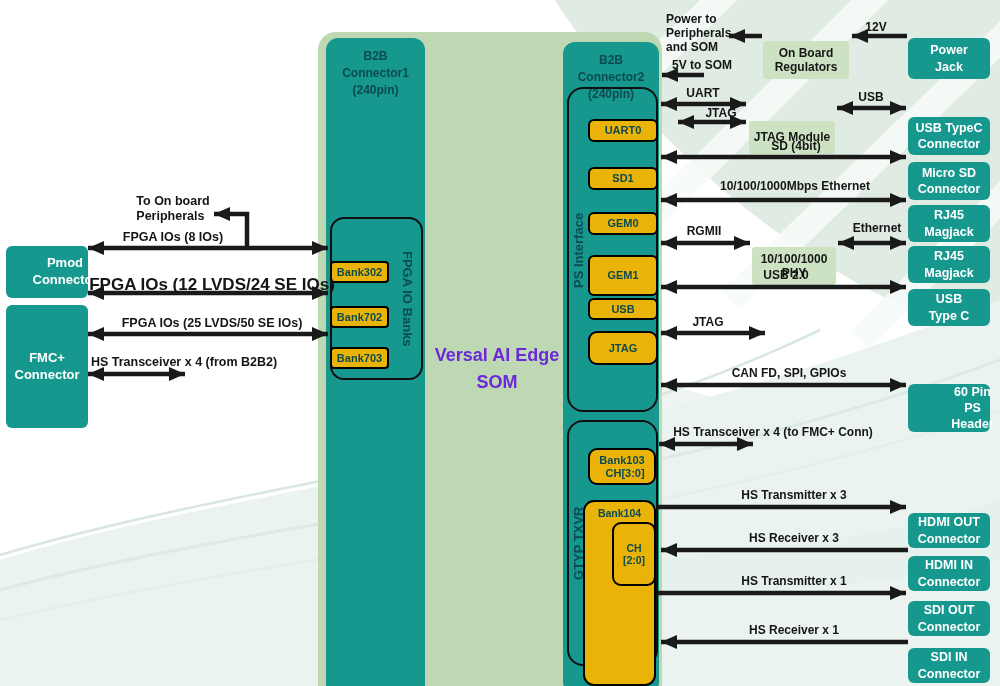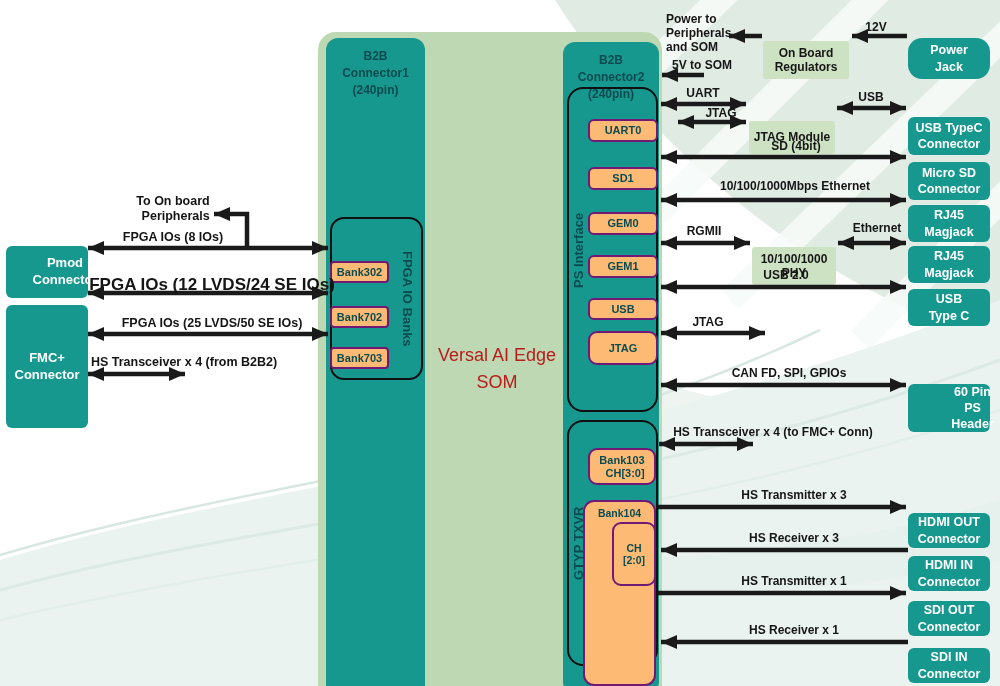--- a/index.html
+++ b/index.html
@@ -6,74 +6,74 @@
   body { background:#fff; font-family:"Liberation Sans", sans-serif; }
   #app { position:relative; width:1000px; height:686px; overflow:hidden; background:#ffffff; }
   svg.layer { position:absolute; left:0; top:0; pointer-events:none; }
   #bg { z-index:0; }
   #arrows { z-index:6; }
   .abs { position:absolute; white-space:pre-line;margin-top:24px; }
   .teal { background:#17988f; color:#ffffff; border-radius:6px; display:flex; align-items:center; justify-content:center;
           text-align:center; font-weight:bold; line-height:1.3; z-index:3; }
   .module { background:#cde2c2; color:#161616; border-radius:3px; display:flex; align-items:center; justify-content:center;
             text-align:center; font-weight:bold; font-size:12px; line-height:1.2; z-index:3; }
-  .port { background:#fdba74; color:#0b4b50; border:2px solid #701a75; border-radius:6px; display:flex; align-items:center;
+  .port { background:#eab308; color:#0b4b50; border:2px solid #000000; border-radius:6px; display:flex; align-items:center;
           justify-content:center; text-align:center; font-weight:bold; font-size:11px; line-height:1.15; z-index:4; }
-  .lbl { position:absolute; font-weight:bold; font-size:12px; color:#151515; text-align:right; white-space:pre-line;
+  .lbl { position:absolute; font-weight:bold; font-size:12px; color:#151515; text-align:left; white-space:pre-line;
          line-height:1.2; z-index:7; transform:translateX(-50%); }
   .lbl.left-align { transform:none; text-align:left; }
   .outline { position:absolute; border:2.5px solid #101010; border-radius:16px; z-index:3; }
   .vtext { position:absolute; z-index:4; display:flex; align-items:center; justify-content:center;
            font-weight:bold; font-size:13px; color:#0b4b50; }
   .vdown { writing-mode:vertical-rl; }
   .vup { writing-mode:vertical-rl; transform:rotate(180deg); }
 
   
   #som-bg { left:318px; top:8px; width:344px; height:672px; background:#bdd8b2; border-radius:18px; z-index:1; }
-  #som-title { left:423px; top:318px; width:140px; text-align:center; font-weight:normal; font-size:18px; color:#b91c1c;
+  #som-title { left:423px; top:318px; width:140px; text-align:center; font-weight:bold; font-size:18px; color:#6d28d9;
                line-height:1.5; z-index:2;padding-left:8px; }
   #b2b1 { left:326px; top:14px; width:99px; height:660px; background:#17988f; border-radius:12px; z-index:2; }
   #b2b1-label, #b2b2-label { position:absolute; left:0; right:0; top:10px; text-align:center; font-weight:bold;
                font-size:12px; line-height:1.4; color:#0b4b50; white-space:pre-line; }
   #b2b2 { left:563px; top:18px; width:96px; height:652px; background:#17988f; border-radius:12px; z-index:2; }
 
   
   #fpga-banks-box { left:330px; top:217px; width:93px; height:163px; border-radius:14px; }
   #fpga-banks-label { left:394px; top:217px; width:26px; height:163px; }
   .bank { left:330px; width:59px; height:22px; border-radius:4px; }
   #bank302 { top:237px; } #bank702 { top:282px; } #bank703 { top:323px; }
 
   
   #ps-box { left:567px; top:87px; width:91px; height:325px; }
   #ps-label { left:568px; top:95px; width:21px; height:310px; }
   .psport { left:588px; width:70px; }
   #p-uart0 { top:95px;  height:23px; }
   #p-sd1   { top:143px; height:23px; }
   #p-gem0  { top:188px; height:23px; }
-  #p-gem1  { top:231px; height:23px; }
+  #p-gem1  { top:231px; height:41px; }
   #p-usb   { top:274px; height:22px; }
   #p-jtag  { top:307px; height:34px; border-radius:9px; }
   #p-canfd { top:348px; height:50px; border-radius:10px; font-size:10.5px; }
 
   
   #gtyp-box { left:567px; top:420px; width:91px; height:246px; }
   #gtyp-label { left:568px; top:430px; width:21px; height:226px; }
   #bank103 { left:588px; top:424px; width:68px; height:37px; border-radius:9px; font-size:11px;text-align:right; }
   #bank104 { left:583px; top:476px; width:73px; height:186px; border-radius:11px; align-items:flex-start;
              padding-top:5px; font-size:10.5px; }
   #ch20 { left:612px; top:498px; width:44px; height:64px; border-radius:9px; font-size:10.5px; }
   #ch3  { left:612px; top:585px; width:44px; height:64px; border-radius:9px; font-size:10.5px; }
 
   
   #pmod { left:6px; top:222px; width:82px; height:52px; font-size:13px;padding-left:36px; }
   #fmc  { left:6px; top:281px; width:82px; height:123px; font-size:13px; }
 
   
   .rbox { left:908px; width:82px; font-size:12.5px; }
-  #power-jack { top:14px; height:41px;border-radius:14px; }
+  #power-jack { top:14px; height:41px; }
   #usb-typec  { top:93px; height:38px; }
   #micro-sd   { top:138px; height:38px; }
   #rj45-1     { top:181px; height:37px; }
   #rj45-2     { top:222px; height:37px; }
   #usb-type-c { top:265px; height:37px; }
   #ps-header  { top:360px; height:48px;padding-left:47px; }
   #hdmi-out   { top:489px; height:35px; }
   #hdmi-in    { top:532px; height:35px; }
   #sdi-out    { top:577px; height:35px; }
   #sdi-in     { top:624px; height:35px; }

